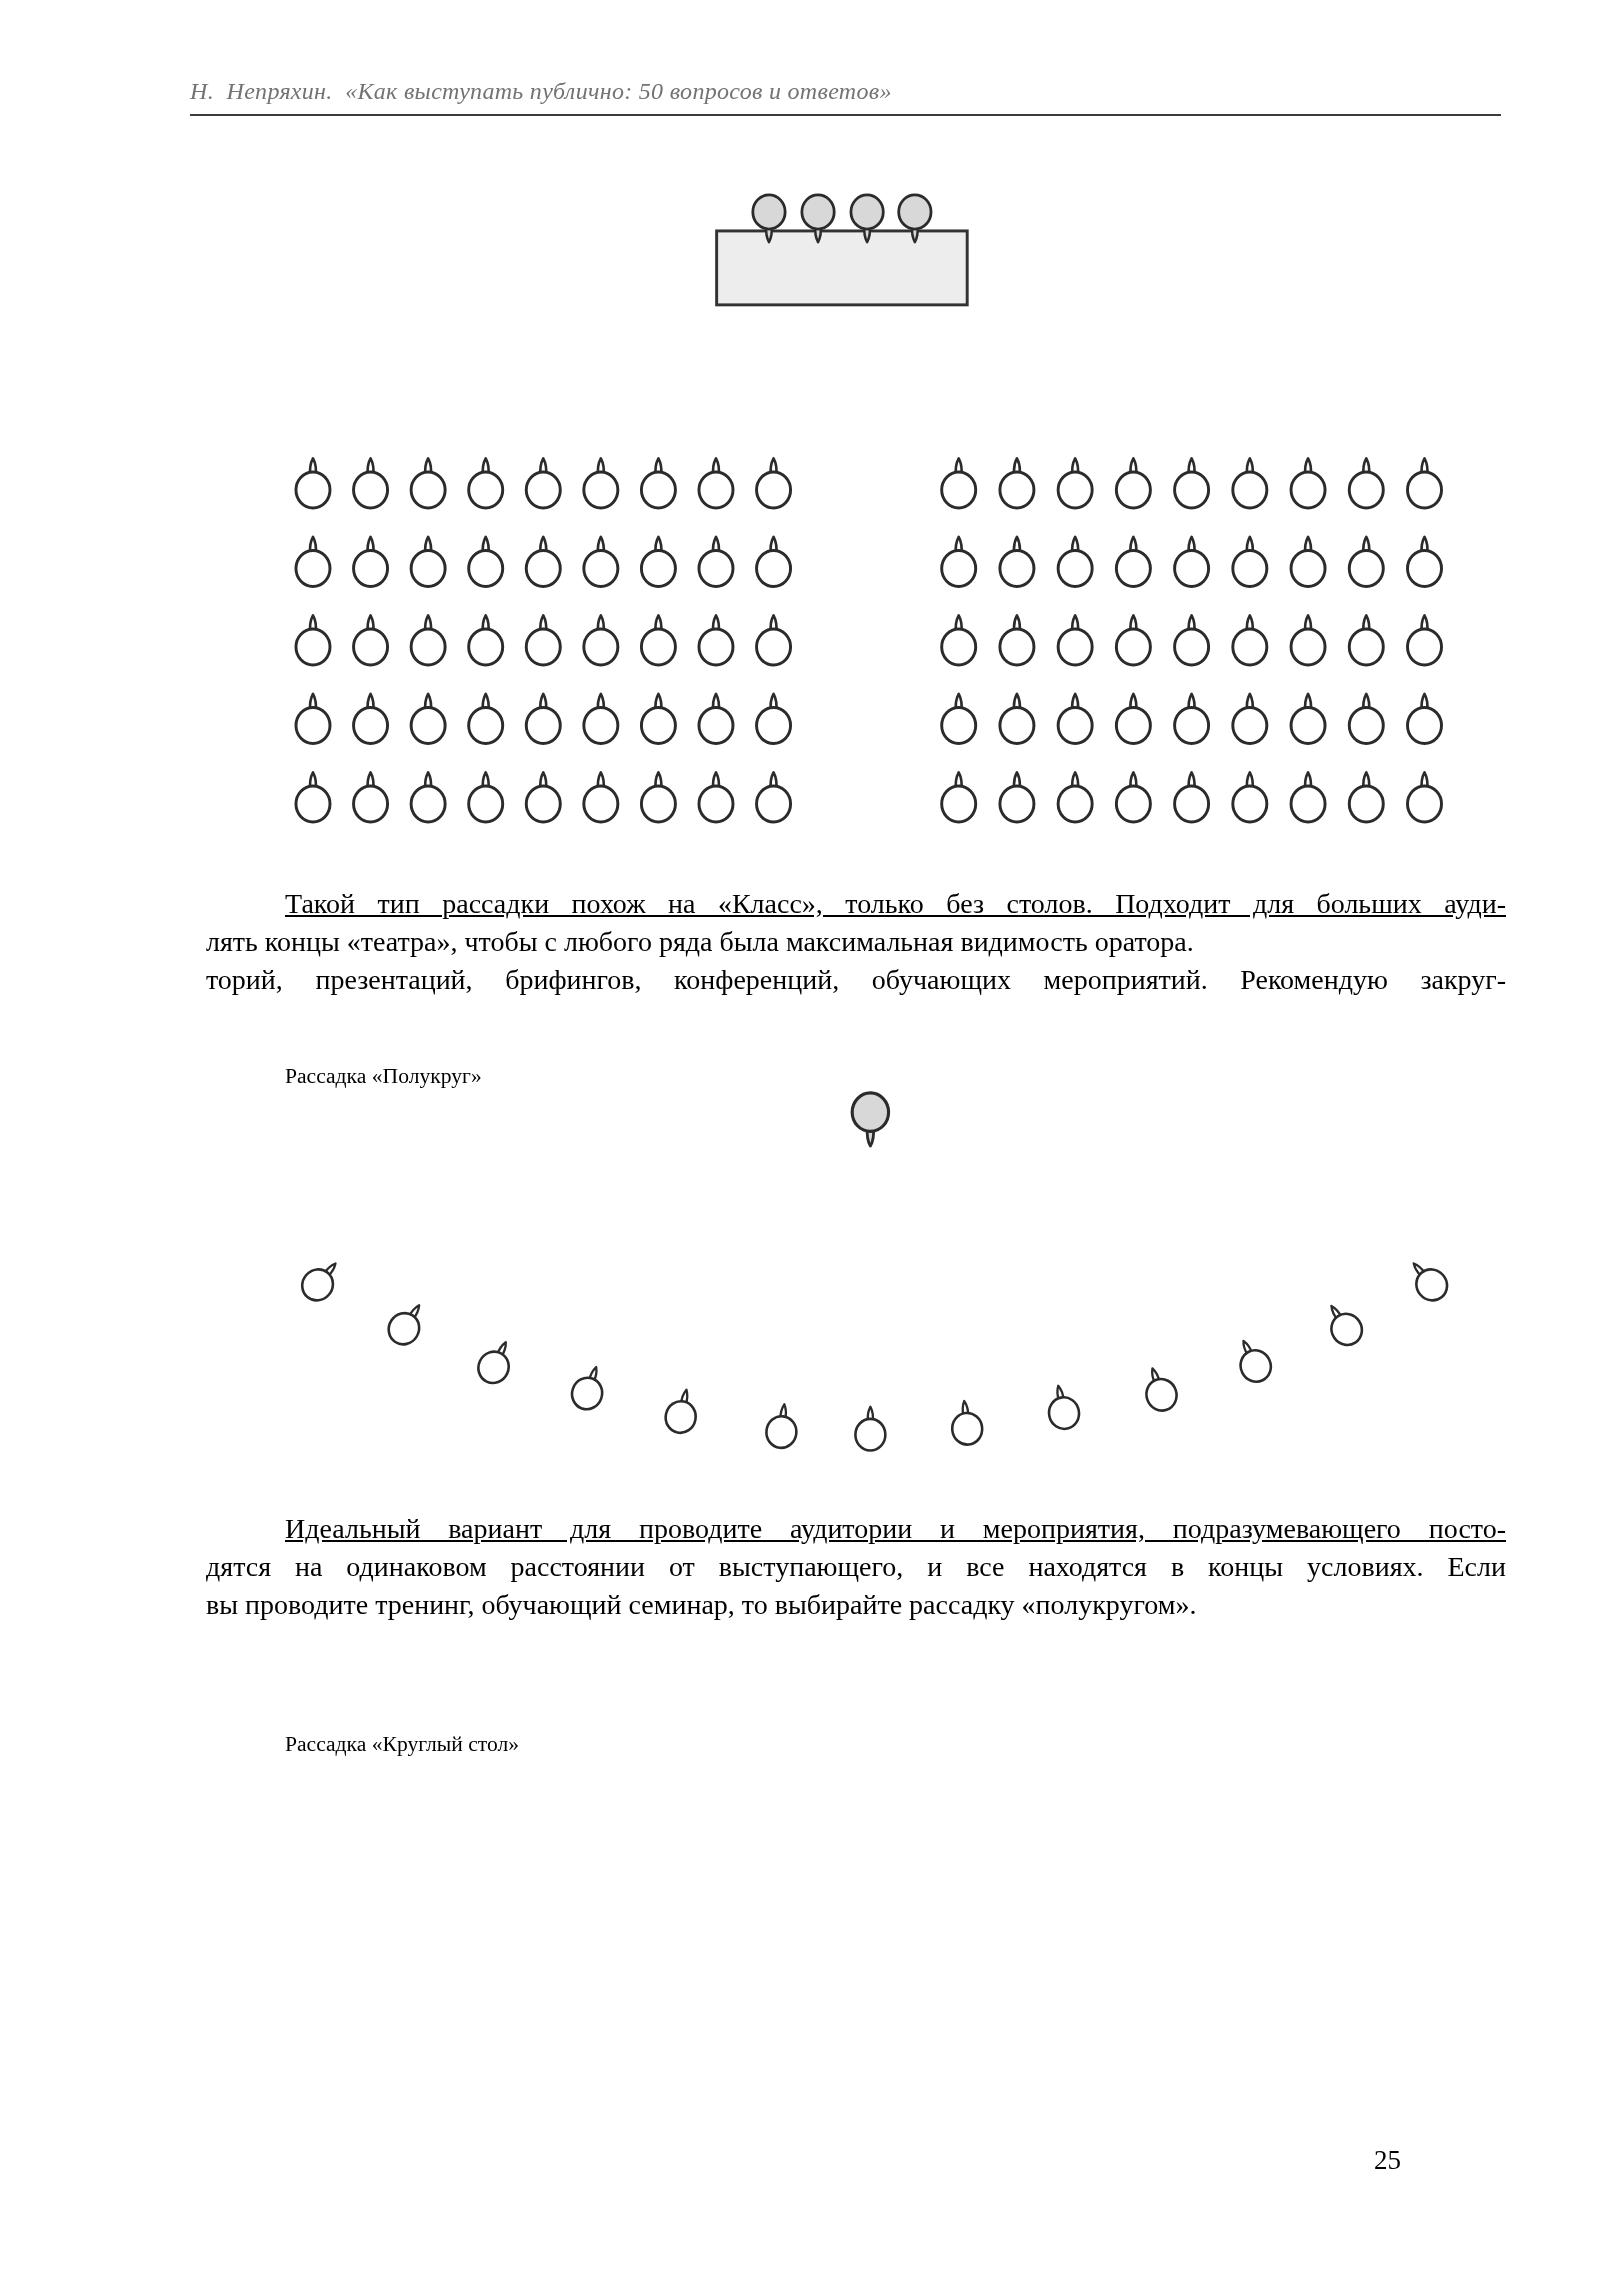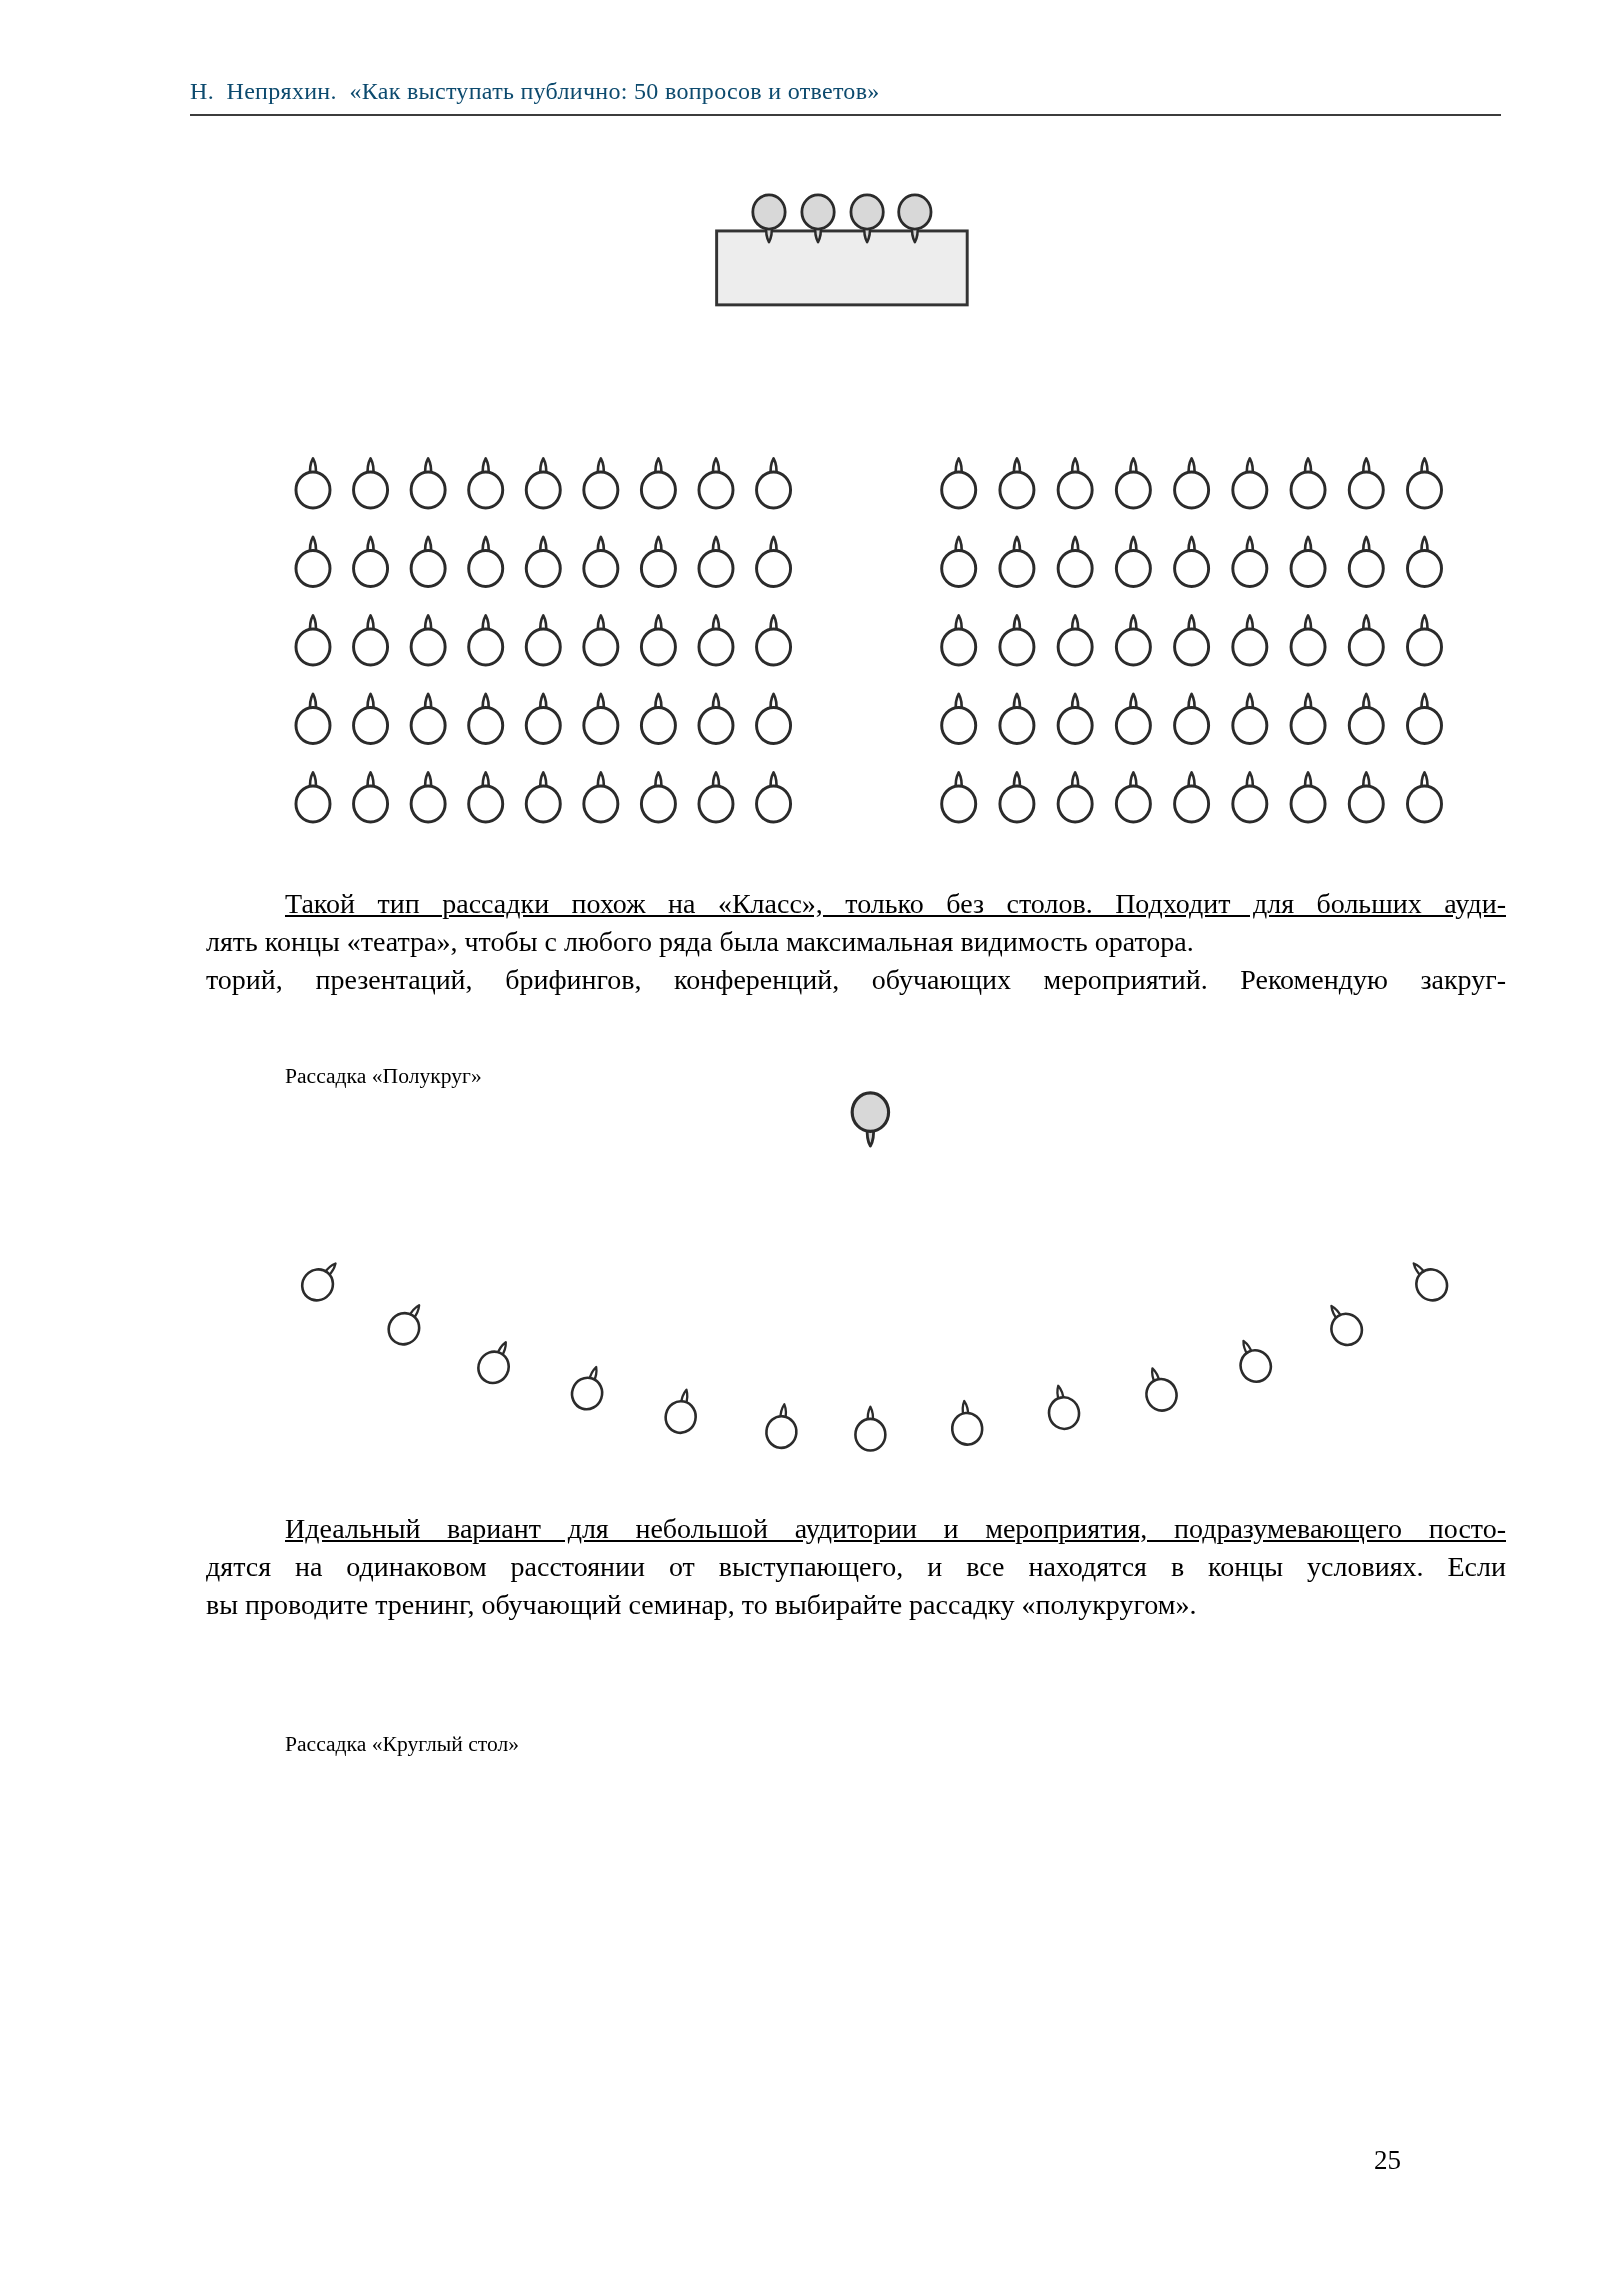--- a/index.html
+++ b/index.html
@@ -6,22 +6,22 @@
   .page{
     position:relative;
     width:1623px;height:2295px;
     background:#ffffff;
     overflow:hidden;
     font-family:"Liberation Serif", serif;
     color:#000;
   }
   .running-head{
     position:absolute;left:190px;top:77px;width:1315px;
-    font-size:24px;line-height:29px;color:#0c4a6e;
-    letter-spacing:0.3px;white-space:nowrap;
+    font-size:24px;line-height:29px;color:#737373;
+    letter-spacing:0.3px;white-space:nowrap;font-style:italic;
   }
   .head-rule{
     position:absolute;left:190px;top:114px;width:1311px;height:2px;
     background:#3c3c3c;
   }
   .diagram-svg{position:absolute;left:0;top:0;}
   .para{
     position:absolute;left:206px;width:1300px;
     font-size:28px;line-height:38px;
     text-align:justify;
@@ -169,21 +169,21 @@
 
   <div class="para" style="top:885px">
     <div class="ln first">Такой тип рассадки похож на «Класс», только без столов. Подходит для больших ауди-</div>
     <div class="ln last">лять концы «театра», чтобы с любого ряда была максимальная видимость оратора.</div>
     <div class="ln">торий, презентаций, брифингов, конференций, обучающих мероприятий. Рекомендую закруг-</div>
   </div>
 
   <div class="caption" style="top:1063px">Рассадка «Полукруг»</div>
 
   <div class="para" style="top:1510px">
-    <div class="ln first">Идеальный вариант для небольшой аудитории и мероприятия, подразумевающего посто-</div>
+    <div class="ln first">Идеальный вариант для проводите аудитории и мероприятия, подразумевающего посто-</div>
     <div class="ln">дятся на одинаковом расстоянии от выступающего, и все находятся в концы условиях. Если</div>
     <div class="ln last">вы проводите тренинг, обучающий семинар, то выбирайте рассадку «полукругом».</div>
   </div>
 
   <div class="caption" style="top:1731px">Рассадка «Круглый стол»</div>
 
   <div class="page-number">25</div>
 
 </div>
 

